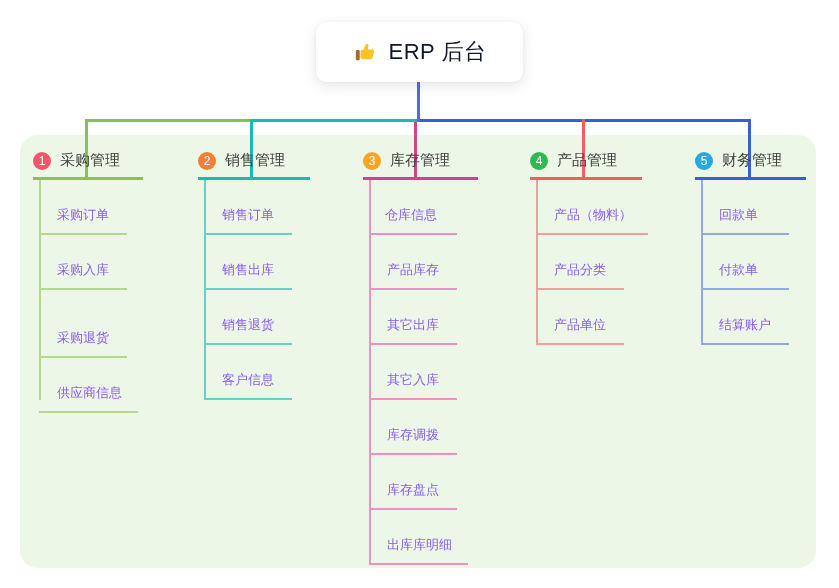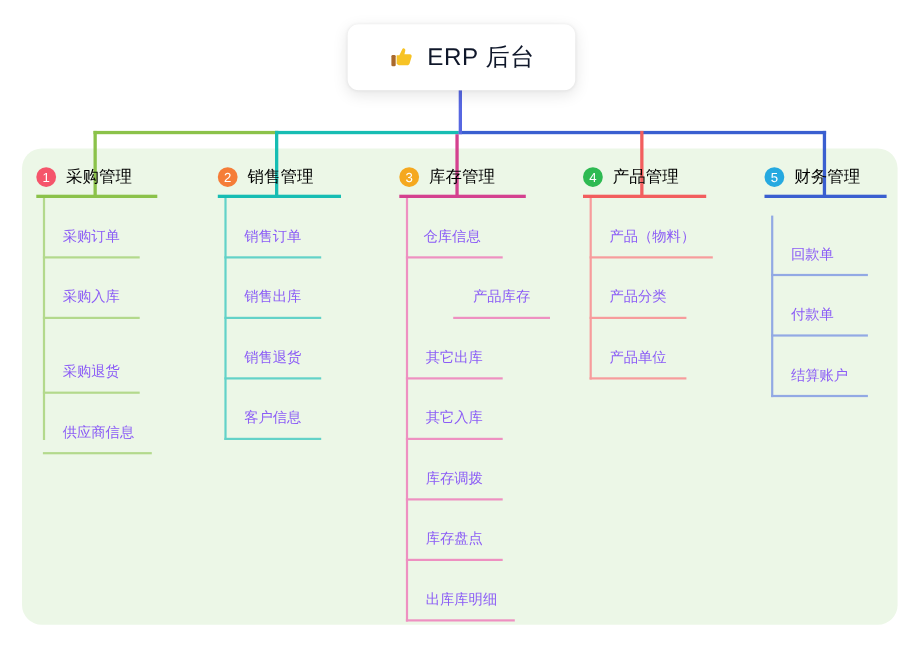--- a/index.html
+++ b/index.html
@@ -23,21 +23,21 @@
   .branch { position:absolute; top:150px; }
   .branch-header {
     display:flex; align-items:center; gap:9px; padding-bottom:6px;
     border-bottom:3px solid; box-sizing:content-box; height:21px;
   }
   .badge {
     width:18px; height:18px; border-radius:50%; color:#fff; font-size:12px;
     display:flex; align-items:center; justify-content:center; flex:0 0 18px;
     font-weight:400;
   }
-  .branch-label { font-size:15px; color:#000000; font-weight:500; white-space:nowrap; }
+  .branch-label { font-size:15px; color:#404040; font-weight:500; white-space:nowrap; }
   .children { position:relative; margin-left:6px; }
   .spine { position:absolute; left:0; top:0; width:2px; }
   .child {
     height:55px; display:flex; align-items:flex-end;
     border-bottom:2px solid; width:max-content; min-width:88px;
     padding:0 16px 9px 18px; box-sizing:border-box;
     font-size:13px; color:#8b5cf6; white-space:nowrap;
   }
 </style>
 </head>
@@ -115,21 +115,21 @@
       <div class="branch" style="left: 363px;">
         <div class="branch-header" style="width: 115px; border-bottom-color: rgb(212, 65, 143);">
           <span class="badge" style="background: rgb(245, 168, 31);">3</span>
           <span class="branch-label">库存管理</span>
         </div>
         <div class="children">
           <div class="spine" style="height: 385px; background: rgb(238, 144, 193);"></div>
           <div class="child" style="border-bottom-color: rgb(238, 144, 193); padding-left: 16px;">
             <span>仓库信息</span>
           </div>
-          <div class="child" style="border-bottom-color: rgb(238, 144, 193); margin-left: 43px;">
+          <div class="child" style="border-bottom-color: rgb(238, 144, 193);">
             <span>产品库存</span>
           </div>
           <div class="child" style="border-bottom-color: rgb(238, 144, 193);">
             <span>其它出库</span>
           </div>
           <div class="child" style="border-bottom-color: rgb(238, 144, 193);">
             <span>其它入库</span>
           </div>
           <div class="child" style="border-bottom-color: rgb(238, 144, 193);">
             <span>库存调拨</span>
@@ -160,21 +160,21 @@
           </div>
         </div>
       </div>
       <div class="branch" style="left: 695px;">
         <div class="branch-header" style="width: 111px; border-bottom-color: rgb(58, 95, 208);">
           <span class="badge" style="background: rgb(37, 169, 224);">5</span>
           <span class="branch-label">财务管理</span>
         </div>
         <div class="children">
           <div class="spine" style="height: 165px; background: rgb(146, 169, 228);"></div>
-          <div class="child" style="border-bottom-color: rgb(146, 169, 228); margin-top: 16px;">
+          <div class="child" style="border-bottom-color: rgb(146, 169, 228);">
             <span>回款单</span>
           </div>
           <div class="child" style="border-bottom-color: rgb(146, 169, 228);">
             <span>付款单</span>
           </div>
           <div class="child" style="border-bottom-color: rgb(146, 169, 228); font-family: Liberation Serif, serif;">
             <span>结算账户</span>
           </div>
         </div>
       </div>

